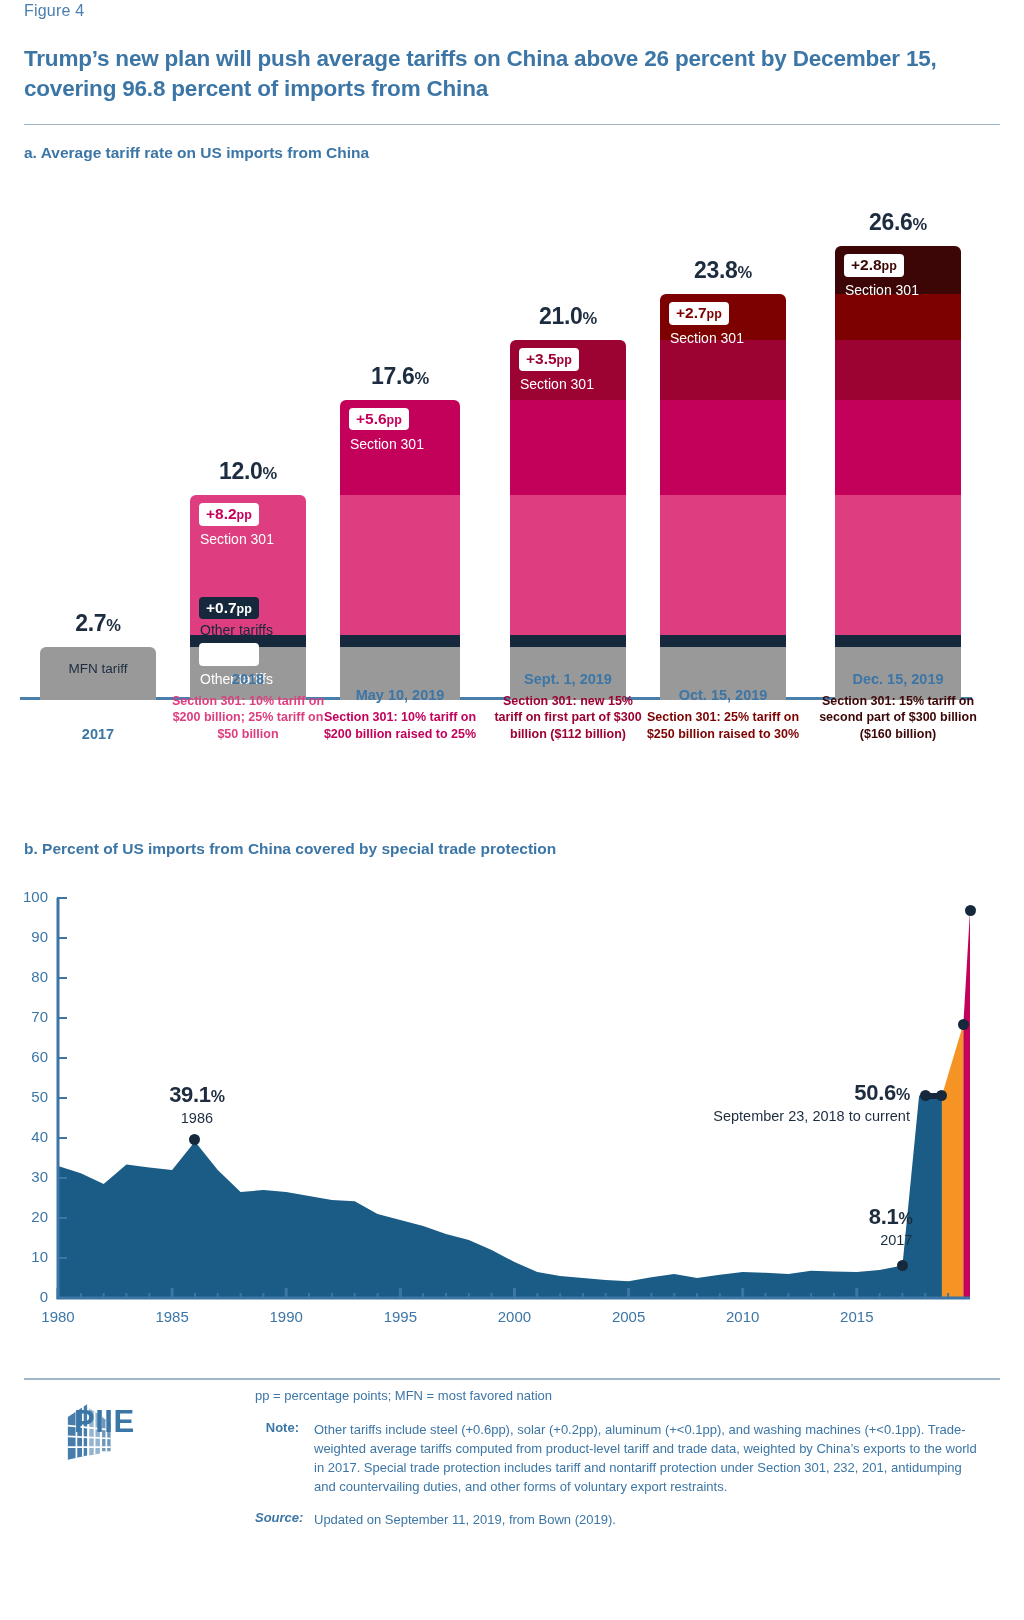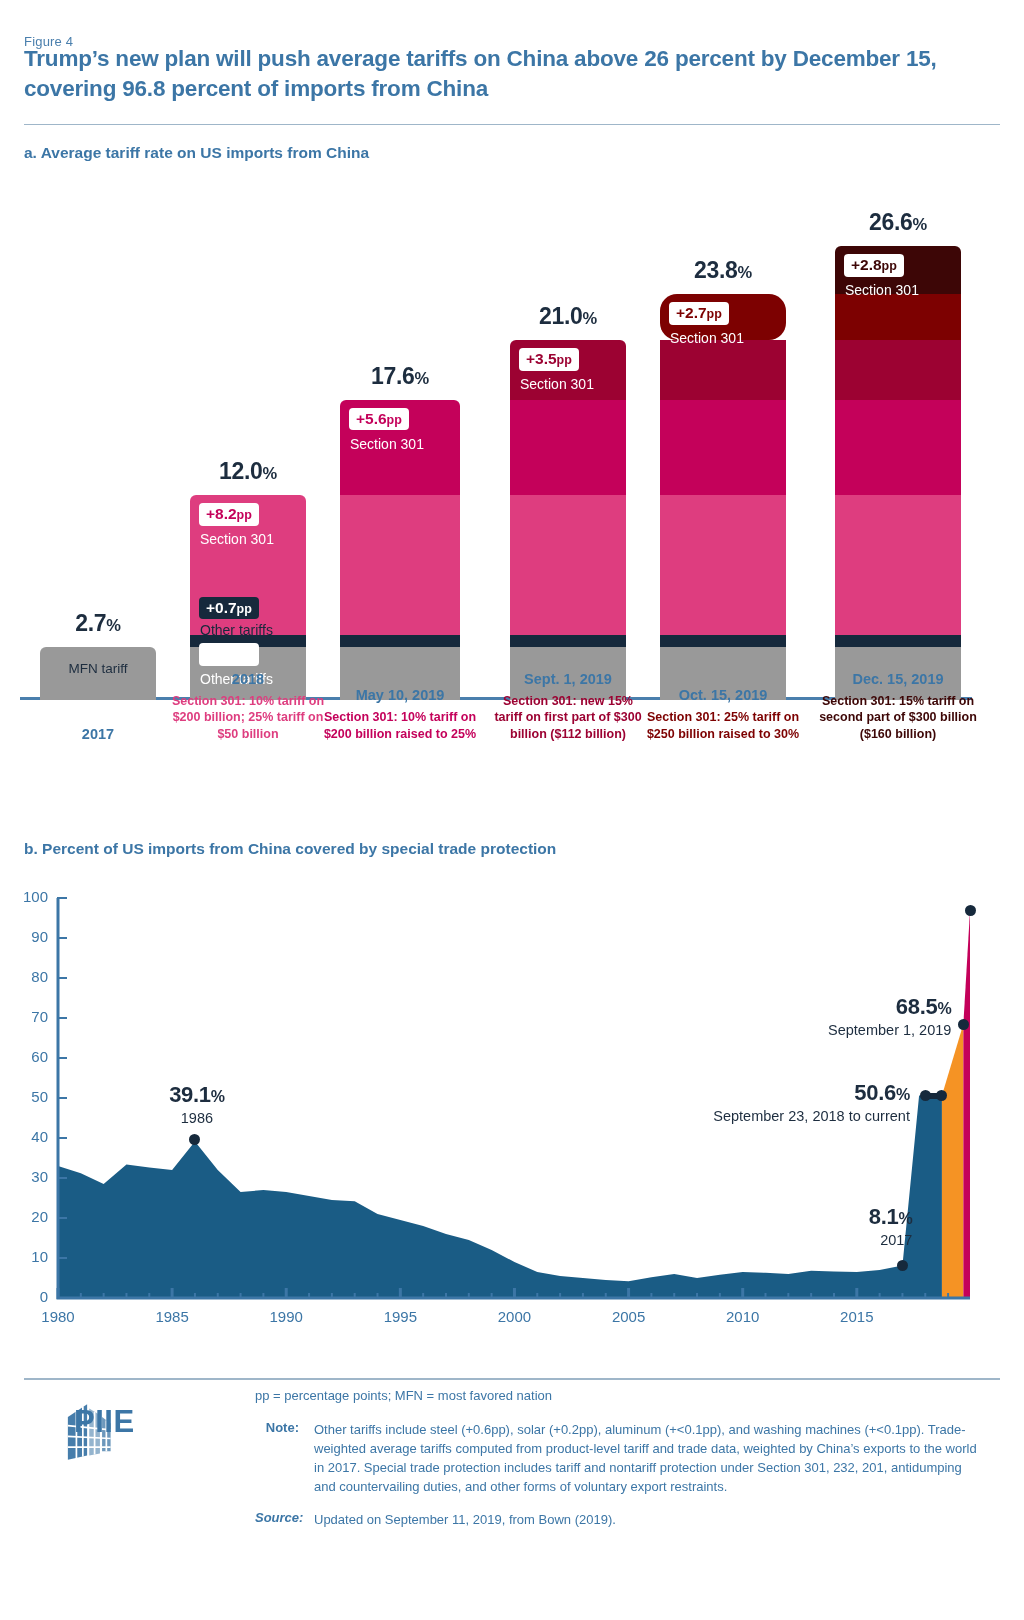--- a/index.html
+++ b/index.html
@@ -8,22 +8,22 @@
     background: #ffffff;
     font-family: "Liberation Sans", sans-serif;
     color: #1d2d3f;
     position: relative;
     overflow: hidden;
   }
   .page { position: relative; width: 1024px; height: 1620px; padding: 0 24px; }
 
   
   .fig-label {
-    position: absolute; left: 24px; top: 34px;
-    font-size: 13px; color: #4a7fad; letter-spacing: .2px;
+    position: absolute; left: 24px; top: 2px;
+    font-size: 16px; color: #4a7fad; letter-spacing: .2px;
   }
   .fig-title {
     position: absolute; left: 24px; top: 44px; width: 950px;
     font-size: 22.5px; font-weight: bold; color: #3c76a6;
     line-height: 1.32; letter-spacing: -0.2px;
   }
   .rule-top {
     position: absolute; left: 24px; top: 124px; width: 976px; height: 1px;
     background: #9fb6c9;
   }
@@ -184,21 +184,21 @@
         <div class="cat-name">Sept. 1, 2019</div>
         <div class="cat-note" style="color:#9c0232">Section 301: new 15% tariff on first part of $300 billion ($112 billion)</div>
       </div>
       <div class="bar-col" style="left: 660px; width: 126px; bottom: 120px;">
         <div class="bar" style="height: 405.79px;">
           <div class="seg" style="background: rgb(153, 153, 153); height: 52.855px; bottom: 0px;"></div>
           <div class="seg" style="background: rgb(22, 41, 60); height: 11.935px; bottom: 52.855px;"></div>
           <div class="seg" style="background: rgb(222, 61, 127); height: 139.81px; bottom: 64.79px;"></div>
           <div class="seg" style="background: rgb(196, 1, 90); height: 95.48px; bottom: 204.6px;"></div>
           <div class="seg" style="background: rgb(156, 2, 50); height: 59.675px; bottom: 300.08px;"></div>
-          <div class="seg round-top" style="background: rgb(125, 1, 1); height: 46.035px; bottom: 359.755px; border-radius: 17px;">
+          <div class="seg round-top" style="background: rgb(125, 1, 1); height: 46.035px; bottom: 359.755px;">
             <div class="seg-badge" style="color: rgb(125, 1, 1);"><span>+2.7</span><span class="pp">pp</span></div>
             <div class="seg-sublabel">Section 301</div>
           </div>
           <div class="bar-total" style="bottom: 415.79px;"><span>23.8</span><span class="pct">%</span></div>
         </div>
       </div>
       <div class="cat" style="left: 638px; width: 170px; bottom: 78px;">
         <div class="cat-name">Oct. 15, 2019</div>
         <div class="cat-note" style="color:#7d0101">Section 301: 25% tariff on $250 billion raised to 30%</div>
       </div>
@@ -282,24 +282,21 @@
         <line x1="948.0900900900892" x2="948.0900900900892" y1="419" y2="413" stroke="#3c76a6" stroke-width="2"></line>
       </svg><div class="ylab" style="left: 8px; top: 8px;">100</div><div class="ylab" style="left: 8px; top: 48px;">90</div><div class="ylab" style="left: 8px; top: 88px;">80</div><div class="ylab" style="left: 8px; top: 128px;">70</div><div class="ylab" style="left: 8px; top: 168px;">60</div><div class="ylab" style="left: 8px; top: 208px;">50</div><div class="ylab" style="left: 8px; top: 248px;">40</div><div class="ylab" style="left: 8px; top: 288px;">30</div><div class="ylab" style="left: 8px; top: 328px;">20</div><div class="ylab" style="left: 8px; top: 368px;">10</div><div class="ylab" style="left: 8px; top: 408px;">0</div><div class="xlab" style="left: 28px; top: 428px;">1980</div><div class="xlab" style="left: 142.114px; top: 428px;">1985</div><div class="xlab" style="left: 256.228px; top: 428px;">1990</div><div class="xlab" style="left: 370.342px; top: 428px;">1995</div><div class="xlab" style="left: 484.456px; top: 428px;">2000</div><div class="xlab" style="left: 598.571px; top: 428px;">2005</div><div class="xlab" style="left: 712.685px; top: 428px;">2010</div><div class="xlab" style="left: 826.799px; top: 428px;">2015</div><div class="annot" style="width: 260px; left: 66.9369px; top: 201.6px; text-align: center;">
         <div class="big">39.1<span class="pct">%</span></div>
         <div class="sub">1986</div>
       </div><div class="dot" style="left: 189.437px; top: 254.1px;"></div><div class="annot" style="width: 260px; left: 652.444px; top: 323.6px; text-align: right;">
         <div class="big">8.1<span class="pct">%</span></div>
         <div class="sub">2017</div>
       </div><div class="dot" style="left: 896.944px; top: 380.1px;"></div><div class="annot" style="width: 260px; left: 649.928px; top: 199.6px; text-align: right;">
         <div class="big">50.6<span class="pct">%</span></div>
         <div class="sub">September 23, 2018 to current</div>
-      </div><div class="dotbar" style="left: 925.105px; top: 212.6px; width: 16.8228px;"></div><div class="dot" style="left: 919.605px; top: 210.1px;"></div><div class="dot" style="left: 936.428px; top: 210.1px;"></div><div class="annot" style="width: 260px; left: 691.381px; top: 114px; text-align: right;">
-        <div class="big">68.5<span class="pct">%</span></div>
-        <div class="sub">September 1, 2019</div>
-      </div><div class="dot" style="left: 957.881px; top: 138.5px;"></div><div class="dot" style="left: 964.5px; top: 25.3px;"></div></div>
+      </div><div class="dotbar" style="left: 925.105px; top: 212.6px; width: 16.8228px;"></div><div class="dot" style="left: 919.605px; top: 210.1px;"></div><div class="dot" style="left: 936.428px; top: 210.1px;"></div><div class="dot" style="left: 957.881px; top: 138.5px;"></div><div class="dot" style="left: 964.5px; top: 25.3px;"></div></div>
 
   <div class="rule-bot"></div>
   <svg class="logo" viewBox="0 0 70 58">
     <g fill="#3c76a6">
       <polygon points="4,16 22,4 22,52 4,56" opacity="0.95"></polygon>
       <polygon points="24,8 34,14 34,50 24,52" opacity="0.55"></polygon>
       <polygon points="36,16 44,22 44,48 36,48" opacity="0.75"></polygon>
     </g>
     <g stroke="#ffffff" stroke-width="1.6" fill="none">
       <line x1="4" y1="24" x2="44" y2="28"></line>

